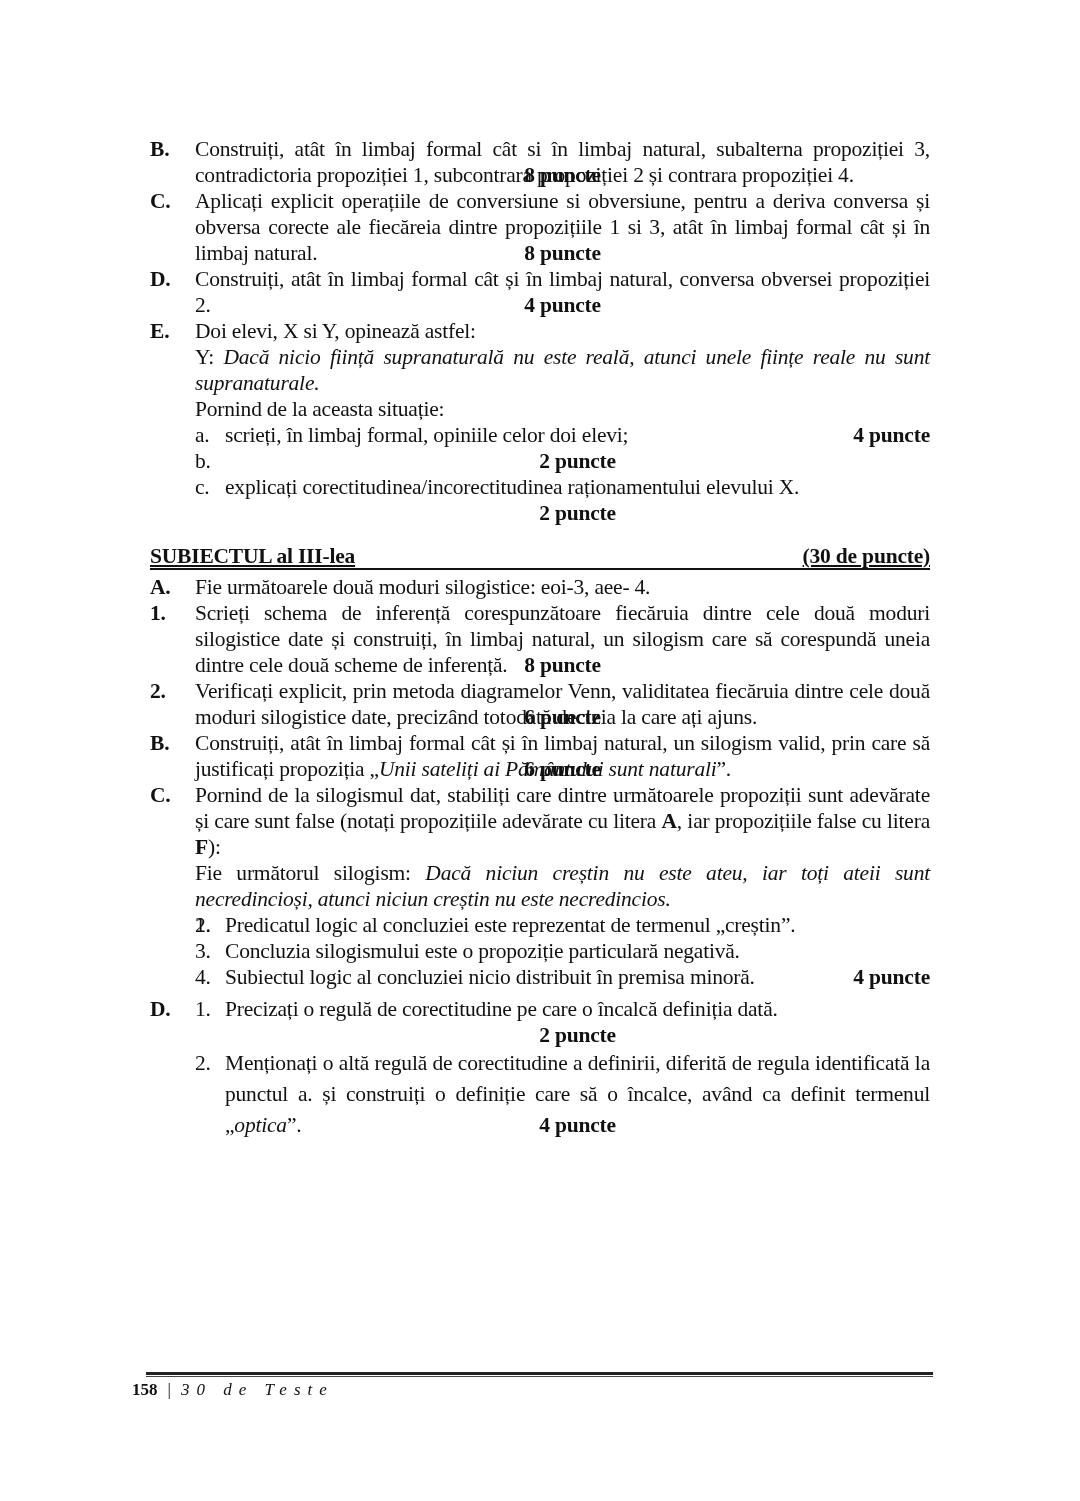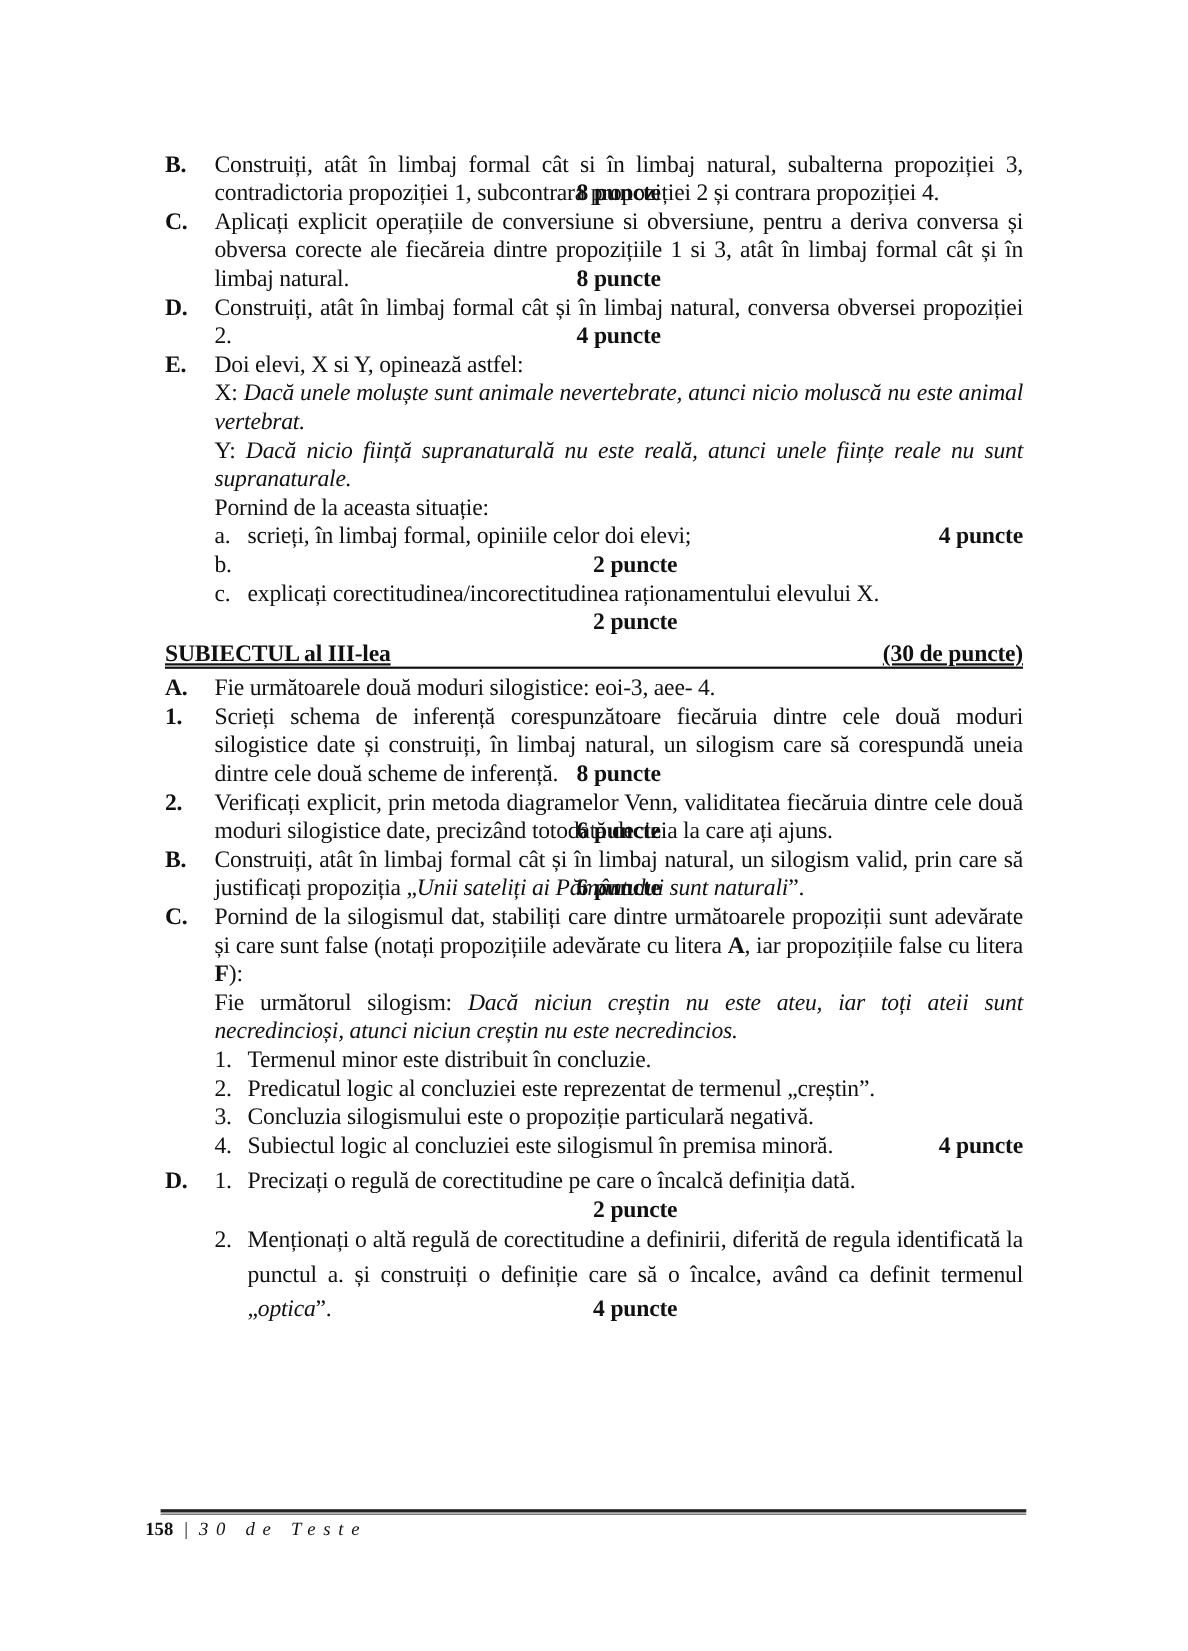--- a/index.html
+++ b/index.html
@@ -9,21 +9,21 @@
     .item { position: relative; padding-left: 45px; }
     .lbl { position: absolute; left: 0; top: 0; font-weight: bold; }
     .just { text-align: justify; }
     .pts { text-align: center; font-weight: bold; }
     .row { display: flex; justify-content: space-between; }
     .row .pt { font-weight: bold; white-space: nowrap; }
     i, .it { font-style: italic; }
     .sub { position: relative; padding-left: 30px; }
     .sub .n { position: absolute; left: 0; top: 0; }
     .heading { display: flex; justify-content: space-between; font-weight: bold; text-decoration: underline;
-               border-bottom: 2px solid #111; line-height: 24px; margin-top: 4px; margin-bottom: 4px; }
+               border-bottom: 2px solid #111; line-height: 24px; margin-top: 18px; margin-bottom: 4px; }
     .heading span { text-decoration: none; }
     .d-sub { line-height: 31px; }
     .footer-lines { position: absolute; left: 146px; top: 1372px; width: 787px; }
     .footer-lines .thick { height: 3px; background: #222; }
     .footer-lines .thin { height: 1px; background: #444; margin-top: 1px; }
     .footer { position: absolute; left: 132px; top: 1380px; font-size: 17px; }
     .footer .num { font-weight: bold; }
     .footer .sep { margin: 0 10px; }
     .footer .title { font-style: italic; letter-spacing: 7px; }
   </style>
@@ -46,21 +46,20 @@
 
   <div class="item">
     <span class="lbl">D.</span>
     <div class="just">Construiți, atât în limbaj formal cât și în limbaj natural, conversa obversei propoziției 2.</div>
     <div class="pts" style="margin-top:-26px">4 puncte</div>
   </div>
 
   <div class="item">
     <span class="lbl">E.</span>
     <div>Doi elevi, X si Y, opinează astfel:</div>
-    <div class="just"><span>X: </span><i>Dacă unele moluște sunt animale nevertebrate, atunci nicio moluscă nu este animal vertebrat.</i></div>
     <div class="just"><span>Y: </span><i>Dacă nicio ființă supranaturală nu este reală, atunci unele ființe reale nu sunt supranaturale.</i></div>
     <div>Pornind de la aceasta situație:</div>
     <div class="sub row">
       <span class="n">a.</span>
       <span>scrieți, în limbaj formal, opiniile celor doi elevi;</span>
       <span class="pt">4 puncte</span>
     </div>
     <div class="sub">
       <span class="n">b.</span>
       <div class="pts">2 puncte</div>
@@ -97,26 +96,26 @@
   <div class="item">
     <span class="lbl">B.</span>
     <div class="just"><span>Construiți, atât în limbaj formal cât și în limbaj natural, un silogism valid, prin care să justificați propoziția „</span><i>Unii sateliți ai Pământului sunt naturali</i><span>”.</span></div>
     <div class="pts" style="margin-top:-26px">6 puncte</div>
   </div>
 
   <div class="item">
     <span class="lbl">C.</span>
     <div class="just"><span>Pornind de la silogismul dat, stabiliți care dintre următoarele propoziții sunt adevărate și care sunt false (notați propozițiile adevărate cu litera </span><b>A</b><span>, iar propozițiile false cu litera </span><b>F</b><span>):</span></div>
     <div class="just"><span>Fie următorul silogism: </span><i>Dacă niciun creștin nu este ateu, iar toți ateii sunt necredincioși, atunci niciun creștin nu este necredincios.</i></div>
-    <div class="sub"><span class="n">1.</span><span>Termenul minor este distribuit în concluzie.</span></div>
+    <div class="sub"><span class="n">1.</span></div>
     <div class="sub"><span class="n">2.</span><span>Predicatul logic al concluziei este reprezentat de termenul „creștin”.</span></div>
     <div class="sub"><span class="n">3.</span><span>Concluzia silogismului este o propoziție particulară negativă.</span></div>
     <div class="sub row">
         <span class="n">4.</span>
-        <span>Subiectul logic al concluziei este silogismul în premisa minoră.</span>
+        <span>Subiectul logic al concluziei nicio distribuit în premisa minoră.</span>
         <span class="pt">4 puncte</span>
       </div>
   </div>
 
   <div class="item" style="margin-top:6px">
     <span class="lbl">D.</span>
     <div class="sub">
       <span class="n">1.</span>
       <div>Precizați o regulă de corectitudine pe care o încalcă definiția dată.</div>
       <div class="pts">2 puncte</div>

